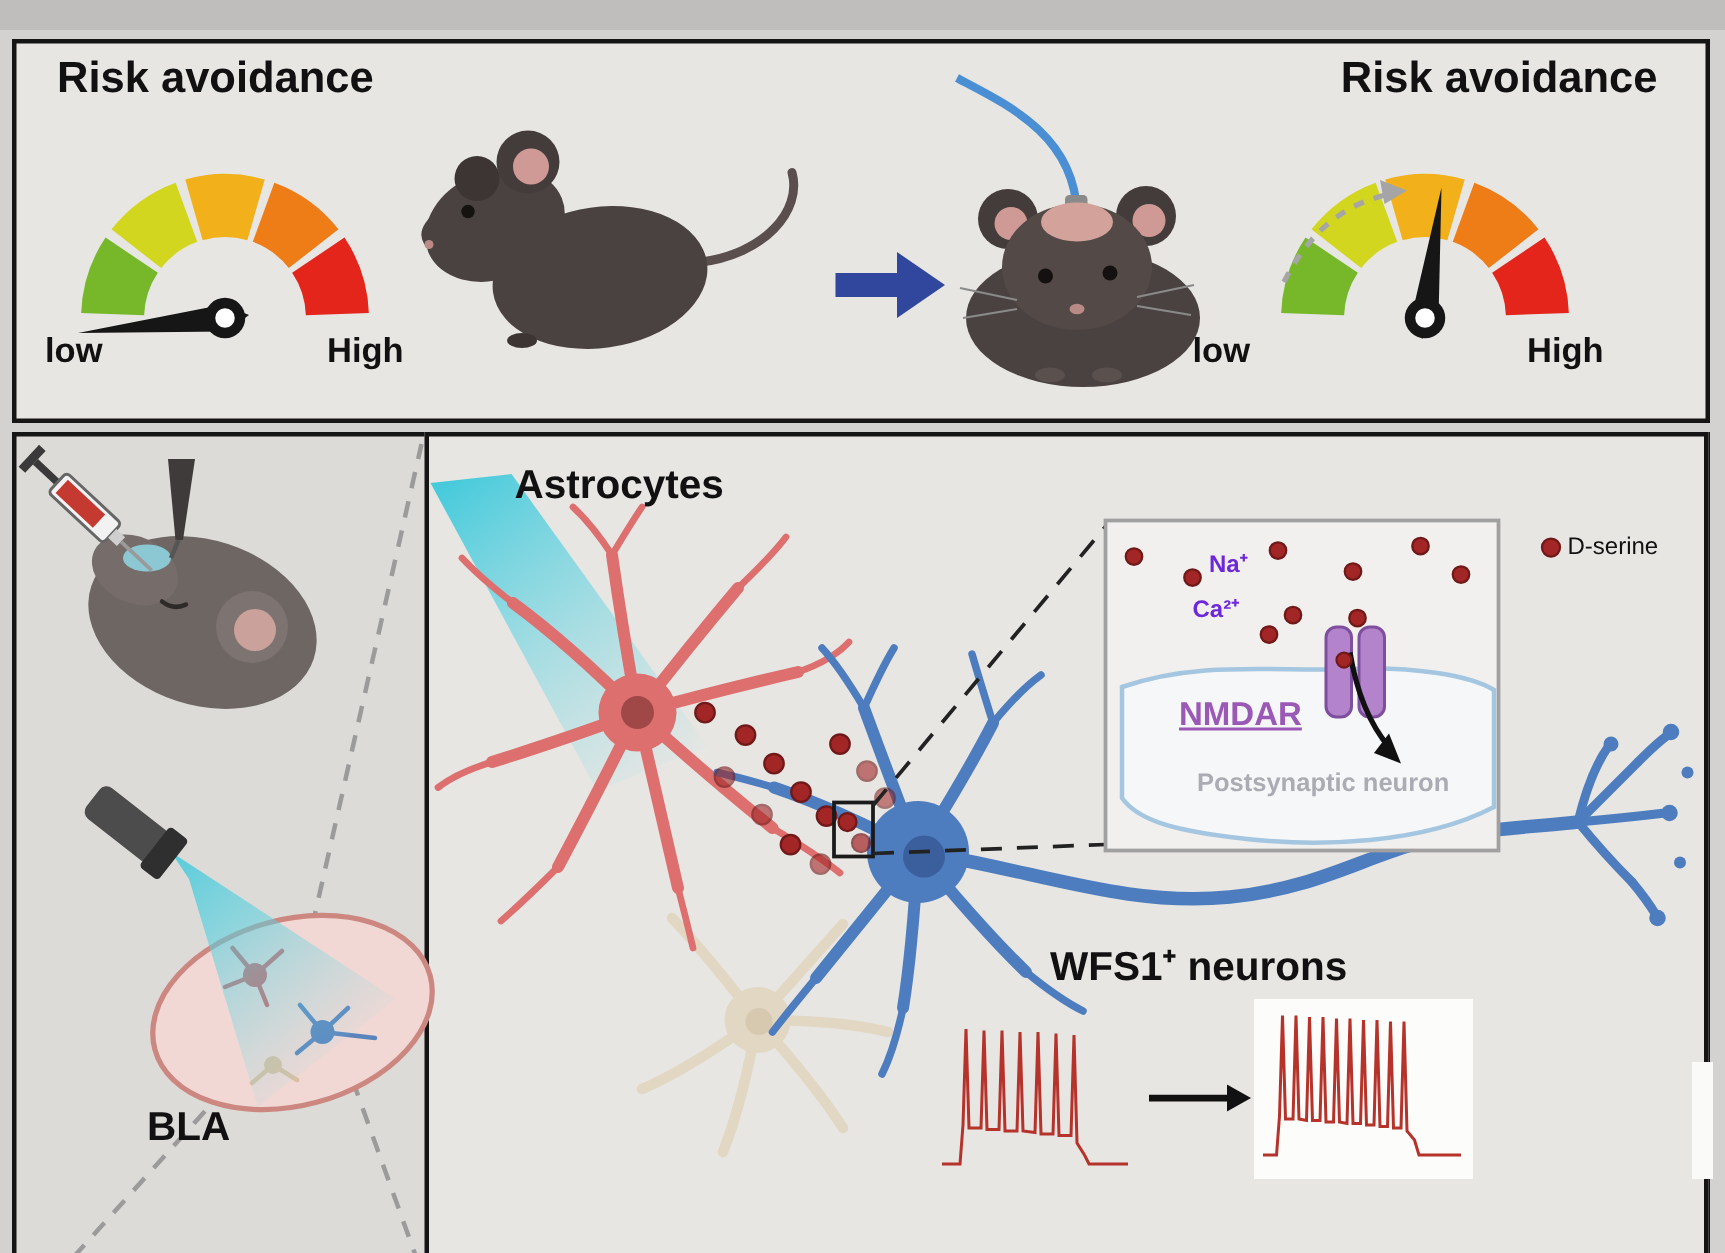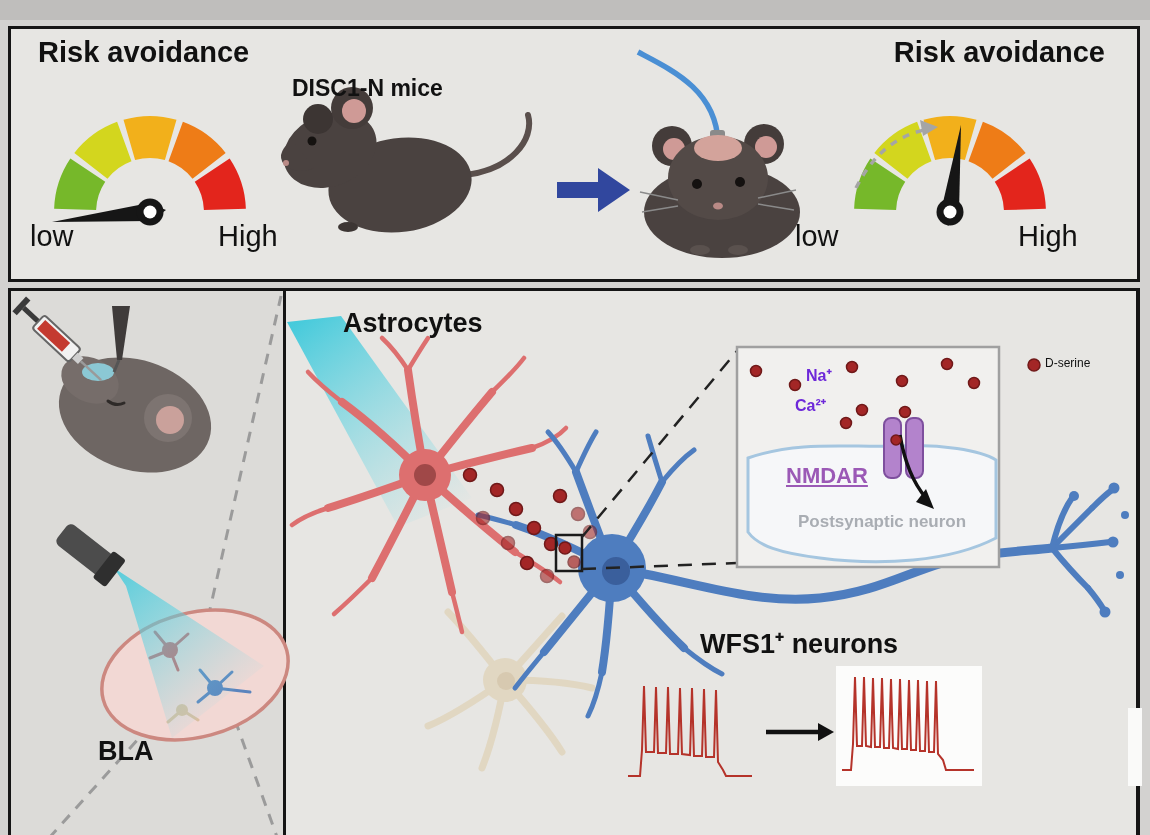--- a/index.html
+++ b/index.html
@@ -6,28 +6,28 @@
   body { background:#bfbebc; font-family:"Liberation Sans", sans-serif; }
   .canvas { position:relative; width:1150px; height:835px; background:var(--canvas-bg,#d3d2d0); overflow:hidden;margin-top:20px; }
   .panel { position:absolute; border:3px solid #151515; }
   .top-panel   { left:8px;   top:6px;   width:1132px; height:256px; background:var(--panel-bg,#e7e6e3); }
   .bottom-panel{ left:8px;   top:268px; width:1132px; height:563px; background:#dcdbd8; }
   .inner-panel { left:283px; top:268px; width:856px;  height:563px; background:var(--panel-bg,#e7e6e3); }
   .art { position:absolute; left:0; top:0; pointer-events:none; }
   .txt { position:absolute; color:#111; white-space:nowrap; }
   .title       { font-size:29px; font-weight:bold; }
   .title-right { width:270px; text-align:right; }
-  .gauge-label { font-size:29px; font-weight:normal; }
+  .gauge-label { font-size:23px; font-weight:bold; }
   .mice-label  { font-size:23px; font-weight:bold; }
   .section-label { font-size:27px; font-weight:bold; }
   .firing-label  { font-size:25px; }
   .ion-label     { font-size:16px; font-weight:bold; color:#6d28d9; }
   .nmdar-label   { font-size:22px; font-weight:bold; color:var(--nmdar-purple,#9b59b6);text-decoration:underline; }
   .postsyn-label { font-size:17px; font-weight:bold; color:var(--postsynaptic-gray,#a9adb3); }
-  .legend-label  { font-size:12px; }
+  .legend-label  { font-size:16px; }
 </style>
 </head>
 <body>
 
 <div class="canvas">
 
   <div class="panel top-panel"></div>
   <div class="panel bottom-panel"></div>
   <div class="panel inner-panel"></div>
 
@@ -300,21 +300,20 @@
         <polygon points="938,107 920,100 923,116" fill="#a5a5a5"></polygon>
         <polygon points="961,105 959,193 948,206 941,191" fill="#161616"></polygon>
         <circle cx="950" cy="192" r="13.5" fill="#161616"></circle>
         <circle cx="950" cy="192" r="6.5" fill="#ffffff"></circle>
       </g>
     </g>
   </svg>
 
   <div class="txt title" style="left:38px;top:16px">Risk avoidance</div>
   <div class="txt title title-right" style="left:835px;top:16px">Risk avoidance</div>
-  <div class="txt mice-label" style="left:292px;top:55px">DISC1-N mice</div>
 
   <div class="txt gauge-label" style="left:30px;top:200px">low</div>
   <div class="txt gauge-label" style="left:218px;top:200px">High</div>
   <div class="txt gauge-label" style="left:795px;top:200px">low</div>
   <div class="txt gauge-label" style="left:1018px;top:200px">High</div>
 
   <div class="txt section-label" style="left:343px;top:288px">Astrocytes</div>
   <div class="txt section-label" style="left:98px;top:716px">BLA</div>
   <div class="txt section-label" style="left:700px;top:604px">WFS1⁺ neurons</div>
 

